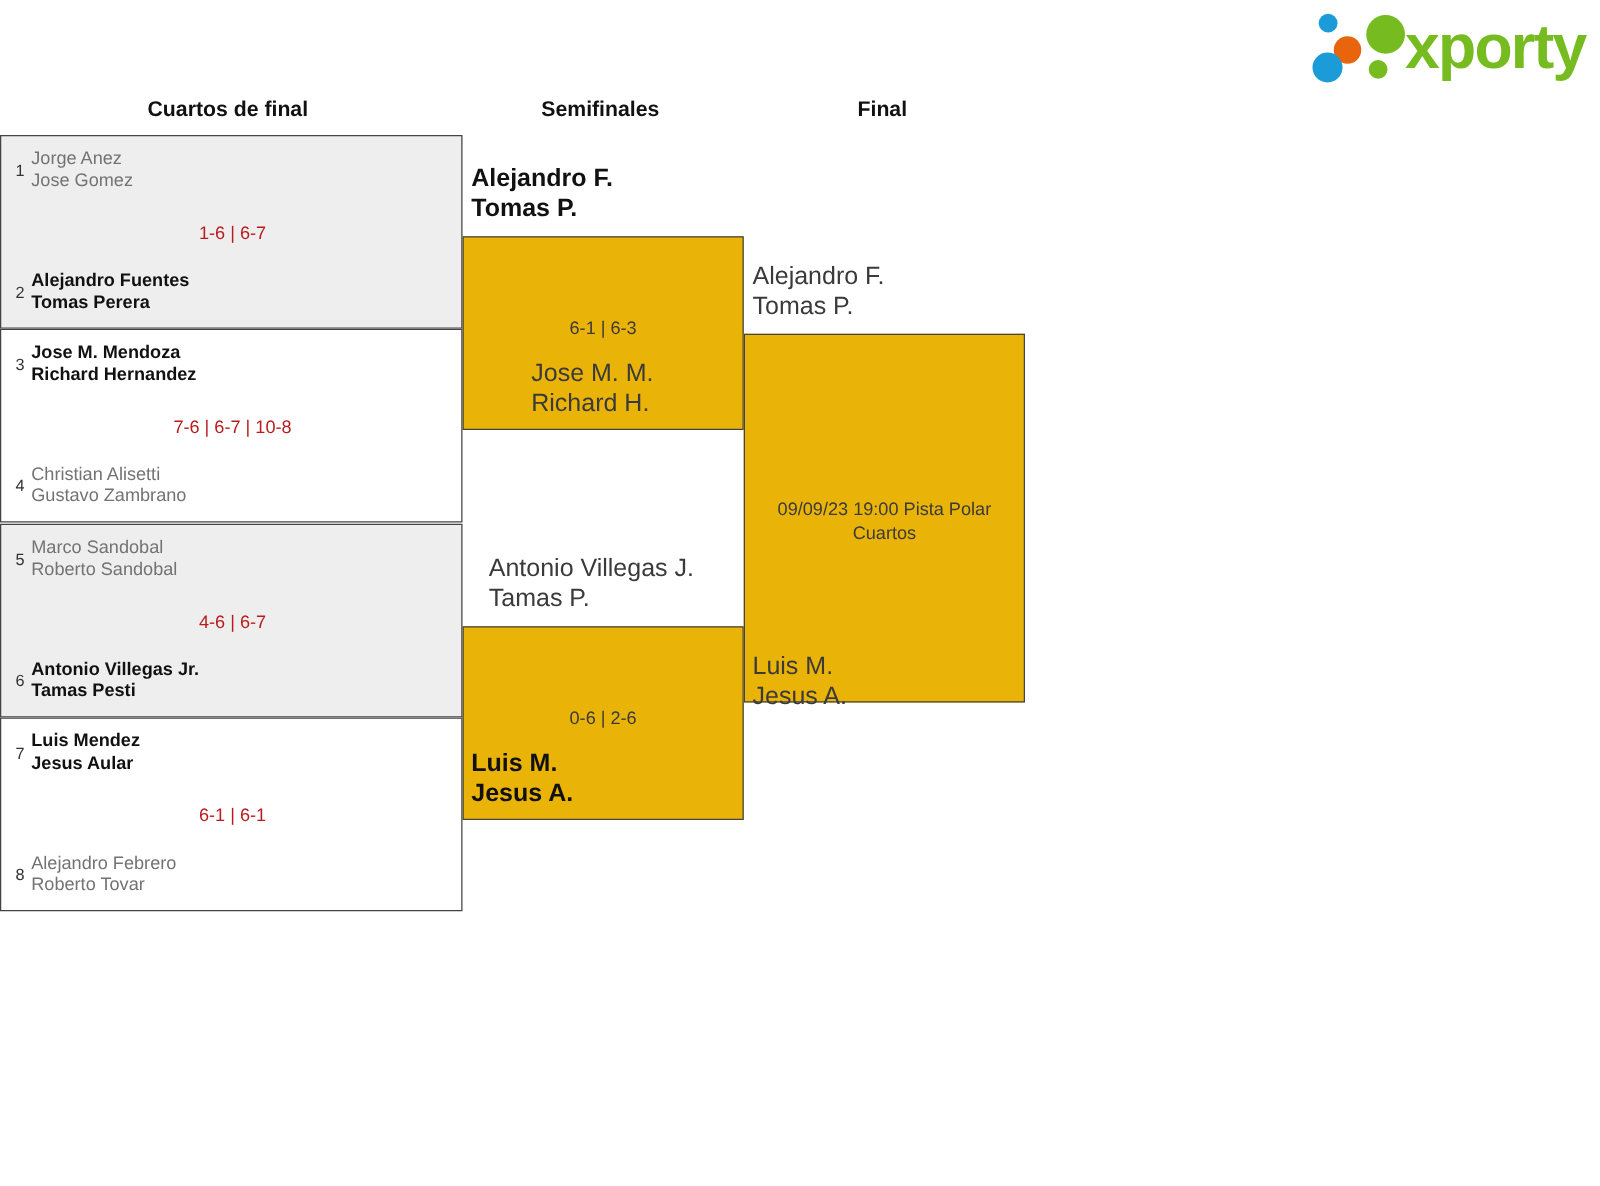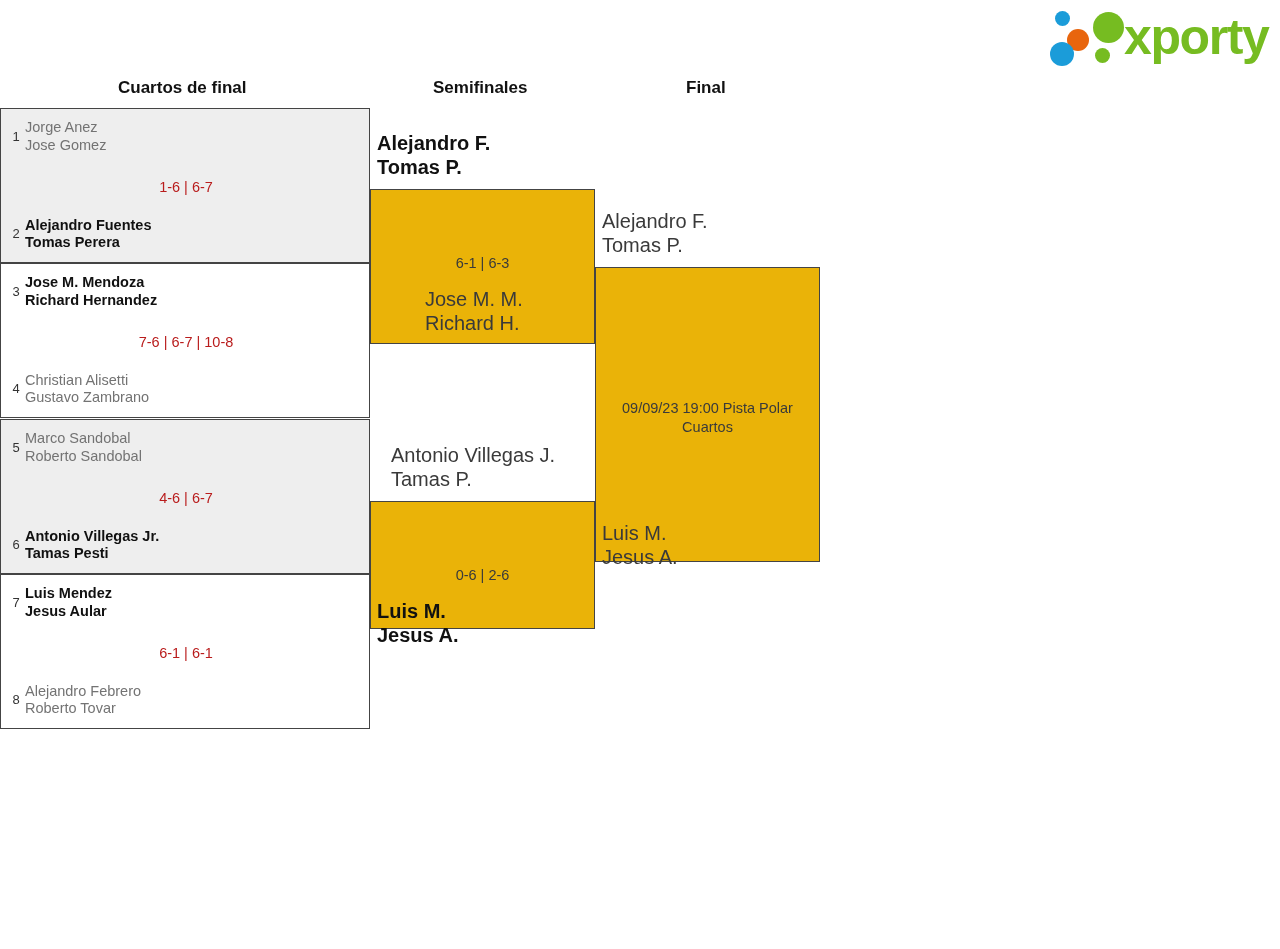--- a/index.html
+++ b/index.html
@@ -261,21 +261,21 @@
   <div class="adv-team loser" style="left:377px; top:179px;margin-left:48px;">
     <span class="pline">Jose M. M.</span>
     <span class="pline">Richard H.</span>
   </div>
 
   <div class="adv-team loser" style="left:391px; top:335px;">
     <span class="pline">Antonio Villegas J.</span>
     <span class="pline">Tamas P.</span>
   </div>
 
-  <div class="conn-box" style="left:370px; top:393px; width:225px; height:128px;padding-left:20px;">
+  <div class="conn-box" style="left:370px; top:393px; width:225px; height:155px;padding-left:20px;">
     <div class="conn-score" style="top:64px;">0-6 | 2-6</div>
   </div>
 
   <div class="adv-team winner" style="left:377px; top:491px;">
     <span class="pline">Luis M.</span>
     <span class="pline">Jesus A.</span>
   </div>
 
   <div class="adv-team loser" style="left:602px; top:101px;">
     <span class="pline">Alejandro F.</span>

